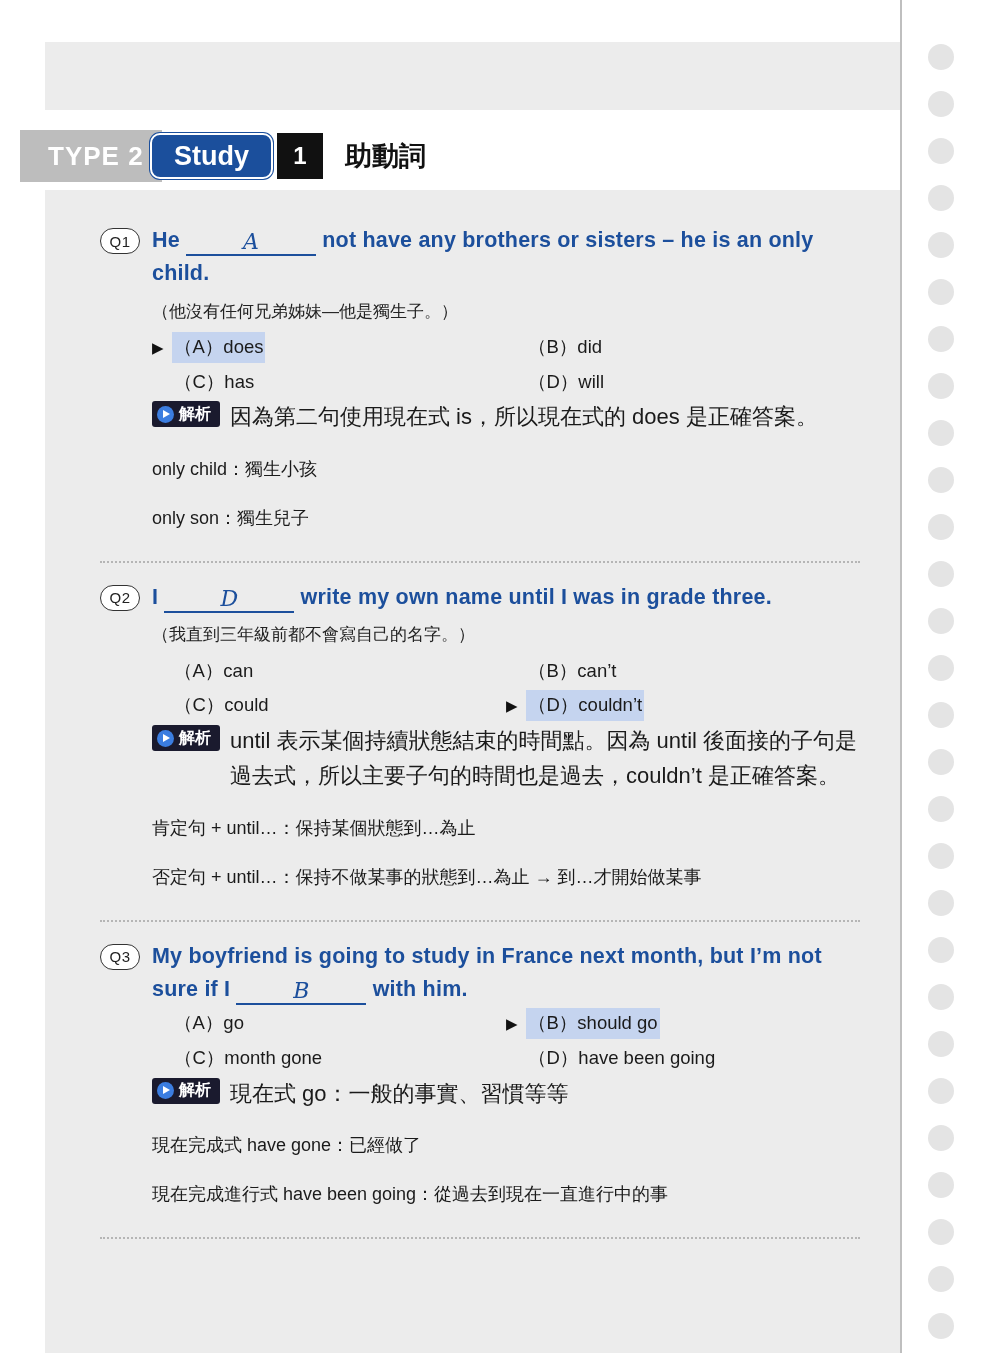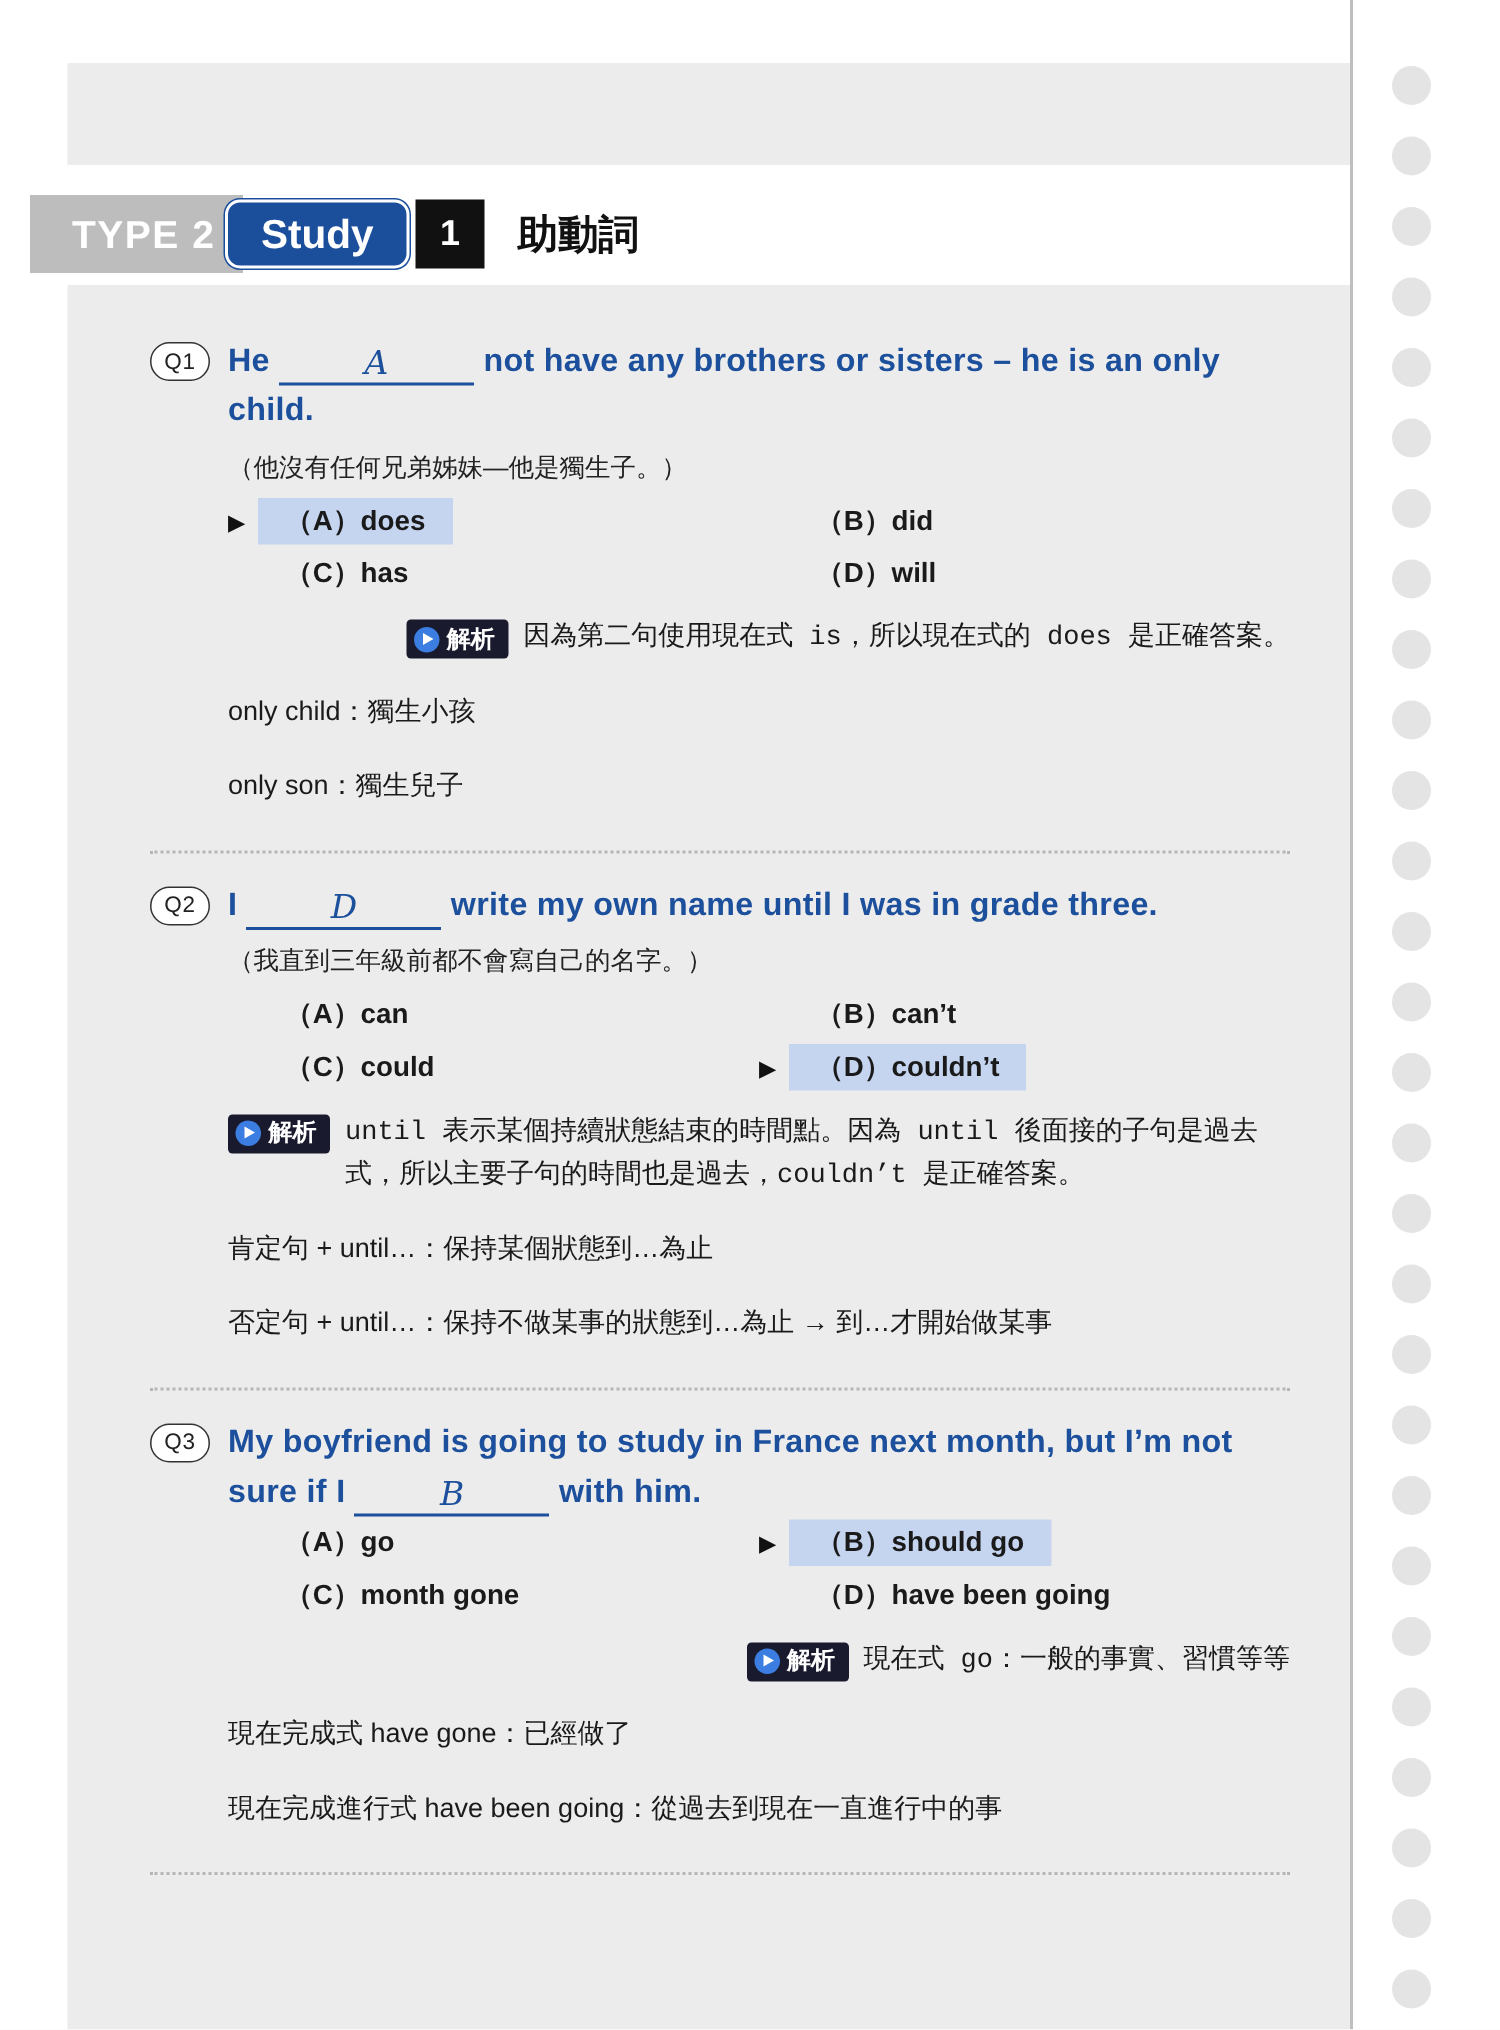--- a/index.html
+++ b/index.html
@@ -169,32 +169,29 @@
   }
   .opt .marker {
     display: inline-block;
     width: 20px;
     color: #111;
     font-size: 15px;
     line-height: 1.6;
   }
   .opt .opt-text {
     display: inline-block;
-    padding: 1px 18px;
-    font-weight: bold;
+    padding: 1px 2px;
   }
   .opt.correct .opt-text {
     background: #c5d4ef;
   }
 
   .explain-row {
     display: flex;
     align-items: flex-start;
-    margin-top: 12px;
-    justify-content: flex-end;
   }
   .explain-badge {
     display: inline-flex;
     align-items: center;
     background: #1a1a2e;
     color: #ffffff;
     height: 26px;
     border-radius: 3px;
     padding: 0 9px 0 5px;
     font-size: 16px;
@@ -212,25 +209,24 @@
   }
   .explain-badge .play::after {
     content: "";
     position: absolute;
     left: 6px; top: 4px;
     border-left: 7px solid #ffffff;
     border-top: 4.5px solid transparent;
     border-bottom: 4.5px solid transparent;
   }
   .explain-text {
-    font-size: 18px;
+    font-size: 22px;
     color: #1a1a1a;
     line-height: 1.6;
     margin-left: 10px;
-    font-family: Liberation Mono, monospace;
   }
   .note-line {
     font-size: 18px;
     color: #1a1a1a;
     line-height: 1.62;
     margin-top: 20px;
   }
 </style>
 </head>
 <body>

